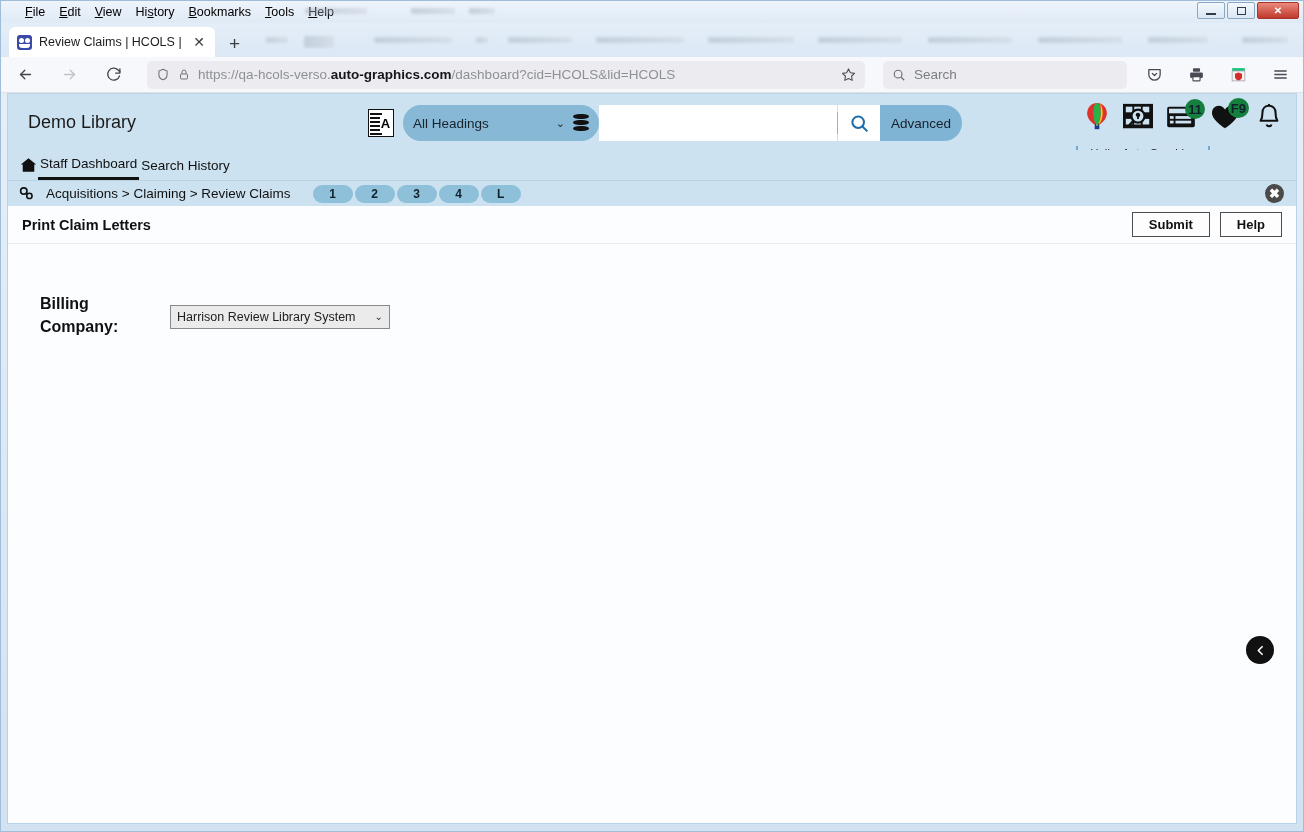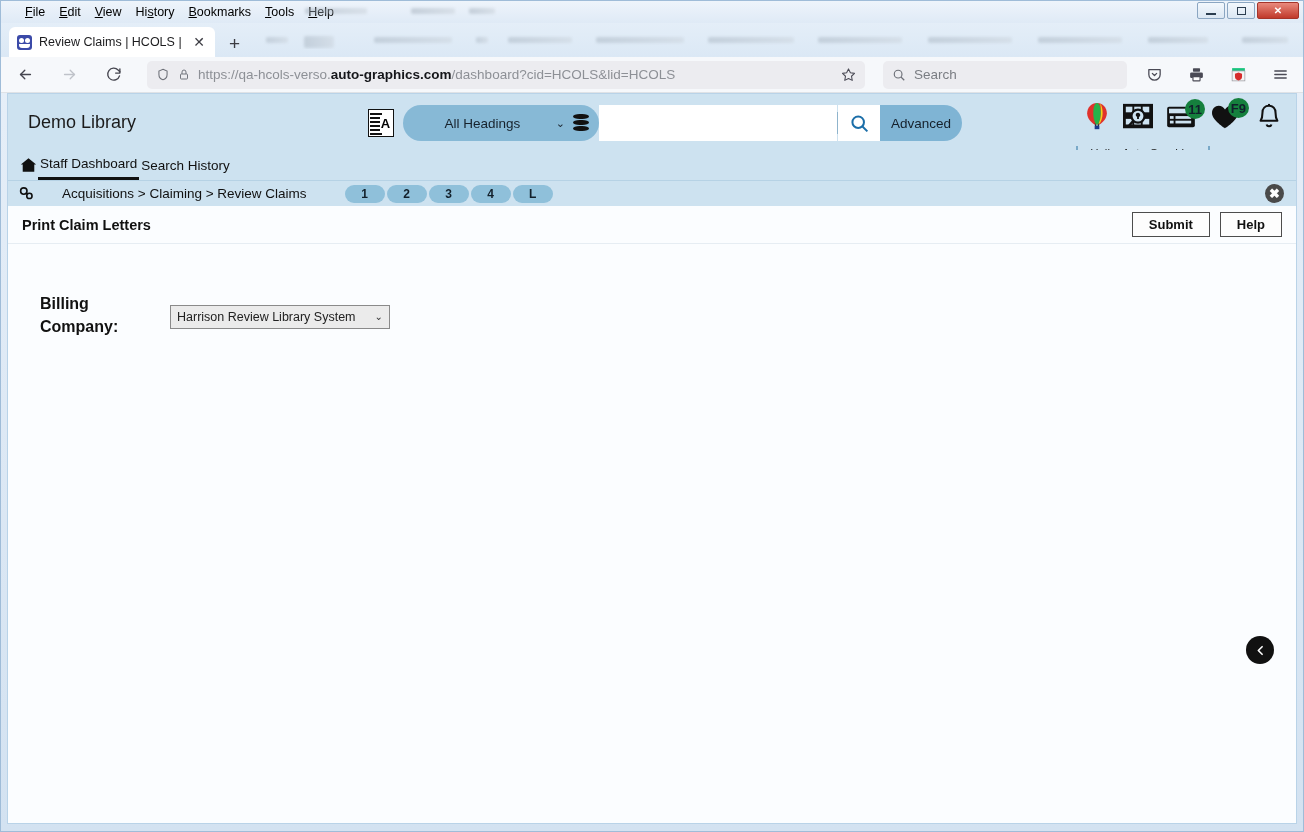--- a/index.html
+++ b/index.html
@@ -159,21 +159,21 @@
     background: repeating-linear-gradient(0deg,#111 0 2px,#fff 2px 4px);
   }
   .alpha-icon span { position: relative; z-index: 2; margin-left: 9px;
     background: #fff; padding: 0 1px; }
 
   .headings-pill {
     height: 36px; width: 196px; background: #87b9d6; border-radius: 18px;
     display: flex; align-items: center; padding: 0 10px;
     font-size: 13.5px; color: #17222c;
   }
-  .headings-pill .lbl { flex: 1; text-align: center; }
+  .headings-pill .lbl { flex: 1; }
   .chev { font-size: 11px; color: #1b2630; margin: 0 8px 0 4px; }
   .db-icon { width: 16px; height: 18px; position: relative; }
   .db-icon i {
     position: absolute; left: 0; width: 16px; height: 5px;
     border-radius: 50%/60%; background: #111;
   }
   .db-icon i:nth-child(1) { top: 0; }
   .db-icon i:nth-child(2) { top: 6px; }
   .db-icon i:nth-child(3) { top: 12px; }
 
@@ -219,21 +219,21 @@
   }
   .home-icon { width: 20px; display: flex; justify-content: center; color: #111; }
   .navtab {
     font-size: 13.5px; color: #101010; height: 30px; display: flex;
     align-items: center; padding: 0 2px;
   }
   .navtab.active { border-bottom: 3px solid #111; }
 
   .crumbbar {
     background: #cde2f0; height: 26px; display: flex; align-items: center;
-    gap: 26px; padding: 0 10px; border-top: 1px solid #b6d2e5;
+    gap: 10px; padding: 0 10px; border-top: 1px solid #b6d2e5;
     position: relative;
   }
   .link-icon { width: 18px; color: #111; display: flex; justify-content: center; }
   .crumbs { font-size: 13.5px; color: #111; }
   .steps { display: flex; gap: 2px; margin-left: 12px; }
   .step {
     width: 40px; height: 18px; border-radius: 9px; background: #8fc0da;
     display: flex; align-items: center; justify-content: center;
     font-size: 12px; font-weight: bold; color: #12202b;
   }

